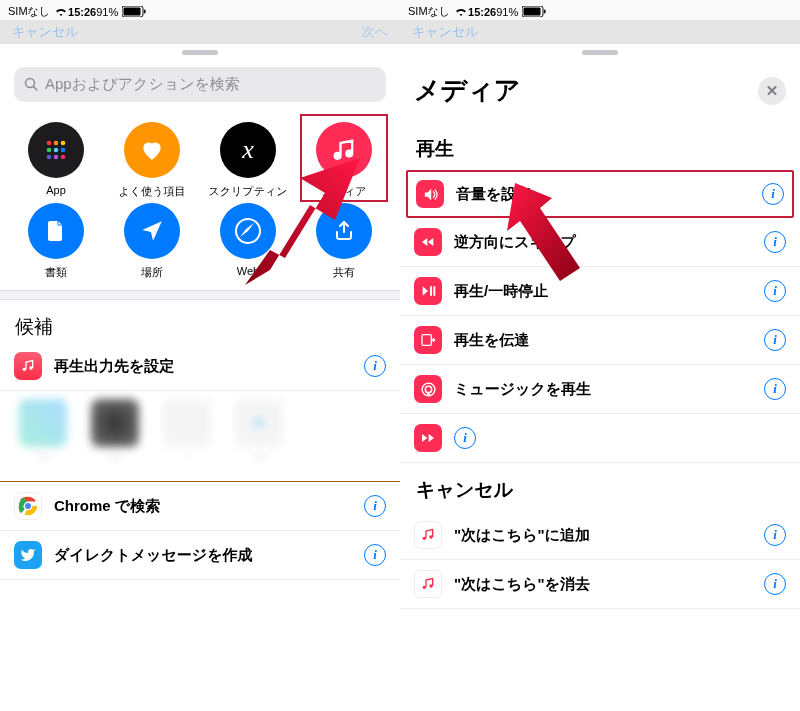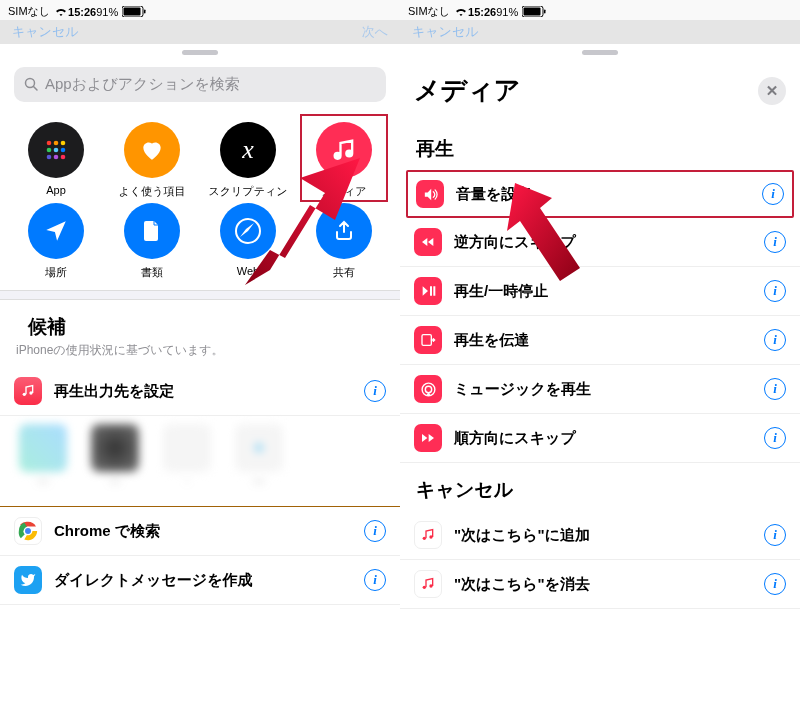--- a/index.html
+++ b/index.html
@@ -9,21 +9,21 @@
     .status-left { display: flex; align-items: center; gap: 4px; }
     .status-right { display: flex; align-items: center; gap: 4px; }
     .nav-bar { height: 24px; display: flex; align-items: center; justify-content: space-between; padding: 0 12px; font-size: 13px; color: #007aff; background: #e5e5e5; }
     .grabber { width: 36px; height: 5px; background: #c7c7cc; border-radius: 3px; margin: 6px auto; }
     .search-box { margin: 6px 14px 12px; background: #e9e9eb; border-radius: 10px; padding: 8px 10px; display: flex; align-items: center; gap: 6px; color: #8e8e93; font-size: 15px; }
     .cat-grid { display: grid; grid-template-columns: repeat(4,1fr); padding: 8px 8px 10px; gap: 4px 0; }
     .cat-item { display: flex; flex-direction: column; align-items: center; gap: 6px; position: relative; }
     .cat-circle { width: 56px; height: 56px; border-radius: 50%; display: flex; align-items: center; justify-content: center; }
     .cat-label { font-size: 11px; color: #000; text-align: left; }
     .highlight { position: absolute; border: 2px solid #c41e3a; pointer-events: none; }
-    .section-hdr { padding: 14px 28px 2px; font-size: 19px; font-weight: 700; }
+    .section-hdr { padding: 14px 15px 2px; font-size: 19px; font-weight: 400; }
     .section-sub { padding: 0 16px 8px; font-size: 12px; color: #8e8e93; }
     .list { display: flex; flex-direction: column; }
     .list-item { display: flex; align-items: center; padding: 10px 14px; gap: 12px; border-bottom: 1px solid #eee; }
     .list-item.hl { border: 2px solid #c41e3a; margin: 0 6px; border-radius: 2px; padding: 8px 8px; }
     .li-icon { width: 28px; height: 28px; border-radius: 7px; display: flex; align-items: center; justify-content: center; flex-shrink: 0; }
     .li-label { flex: 1; font-size: 15px; font-weight: 600; }
     .li-info { width: 22px; height: 22px; border: 1.5px solid #007aff; border-radius: 50%; color: #007aff; display: flex; align-items: center; justify-content: center; font-size: 13px; font-weight: 600; font-family: Georgia, serif; font-style: italic; }
     .thumb-row { display: flex; gap: 18px; padding: 8px 16px 12px; filter: blur(4px); }
     .thumb { width: 54px; height: 70px; display: flex; flex-direction: column; align-items: center; gap: 4px; }
     .thumb-img { width: 48px; height: 48px; border-radius: 8px; }
@@ -118,34 +118,34 @@
             <path d="M9 17a2.5 2.5 0 11-5 0 2.5 2.5 0 015 0zm10-2a2.5 2.5 0 11-5 0 2.5 2.5 0 015 0zM9 17V6l10-2v11" fill="none" stroke="#fff" stroke-width="2" stroke-linecap="round"></path>
             <circle cx="6.5" cy="17" r="2.5" fill="#fff"></circle>
             <circle cx="16.5" cy="15" r="2.5" fill="#fff"></circle>
           </svg>
         </div>
       <span class="cat-label">メディア</span>
       <div class="highlight" style="top:-8px;left:4px;width:88px;height:88px"></div>
     </div>
     <div class="cat-item">
       <div class="cat-circle" style="background:#007aff">
-          <svg width="26" height="26" viewBox="0 0 24 24">
-            <path d="M3 11l18-8-8 18-2-8-8-2z" fill="#fff"></path>
-          </svg>
-        </div>
-      <span class="cat-label">場所</span>
-    </div>
-    <div class="cat-item">
-      <div class="cat-circle" style="background:#007aff">
           <svg width="24" height="24" viewBox="0 0 24 24">
             <path d="M6 2h8l4 4v14a2 2 0 01-2 2H6a2 2 0 01-2-2V4a2 2 0 012-2z" fill="#fff"></path>
             <path d="M14 2v4h4" fill="none" stroke="#007aff" stroke-width="1"></path>
           </svg>
         </div>
       <span class="cat-label">書類</span>
+    </div>
+    <div class="cat-item">
+      <div class="cat-circle" style="background:#007aff">
+          <svg width="26" height="26" viewBox="0 0 24 24">
+            <path d="M3 11l18-8-8 18-2-8-8-2z" fill="#fff"></path>
+          </svg>
+        </div>
+      <span class="cat-label">場所</span>
     </div>
     <div class="cat-item">
       <div class="cat-circle" style="background:#007aff">
           <svg width="30" height="30" viewBox="0 0 30 30">
             <circle cx="15" cy="15" r="12" fill="none" stroke="#fff" stroke-width="2"></circle>
             <path d="M15 15l6-8-8 6-6 8 8-6z" fill="#fff"></path>
           </svg>
         </div>
       <span class="cat-label">Web</span>
     </div>
@@ -154,21 +154,20 @@
           <svg width="24" height="24" viewBox="0 0 24 24">
             <path d="M12 3v10M8 7l4-4 4 4M5 13v5a2 2 0 002 2h10a2 2 0 002-2v-5" fill="none" stroke="#fff" stroke-width="2" stroke-linecap="round"></path>
           </svg>
         </div>
       <span class="cat-label">共有</span>
     </div>
   </div>
 
   <div class="divider-gap"></div>
   <div class="section-hdr">候補</div>
-  <div class="section-sub">iPhoneの使用状況に基づいています。</div>
 
   <div class="list">
     <div class="list-item">
       <div class="li-icon" style="background:linear-gradient(#fb5c74,#fa2d48)">
           <svg width="16" height="16" viewBox="0 0 24 24">
             <path d="M9 17V6l10-2v11" fill="none" stroke="#fff" stroke-width="2"></path>
             <circle cx="6.5" cy="17" r="2.5" fill="#fff"></circle>
             <circle cx="16.5" cy="15" r="2.5" fill="#fff"></circle>
           </svg>
         </div>
@@ -319,21 +318,20 @@
         </div>
       <span class="li-label">ミュージックを再生</span>
       <div class="li-info">i</div>
     </div>
     <div class="list-item">
       <div class="li-icon" style="background:#ff2d55">
           <svg width="16" height="16" viewBox="0 0 24 24">
             <path d="M13 6v12l8-6-8-6zM3 6v12l8-6-8-6z" fill="#fff"></path>
           </svg>
         </div>
-      <span class="li-label">順方向にスキップ</span>
       <div class="li-info">i</div>
     </div>
   </div>
 
   <div class="sec-title">キャンセル</div>
 
   <div class="list">
     <div class="list-item">
       <div class="li-icon" style="background:#fff;border:1px solid #eee">
           <svg width="16" height="16" viewBox="0 0 24 24">

